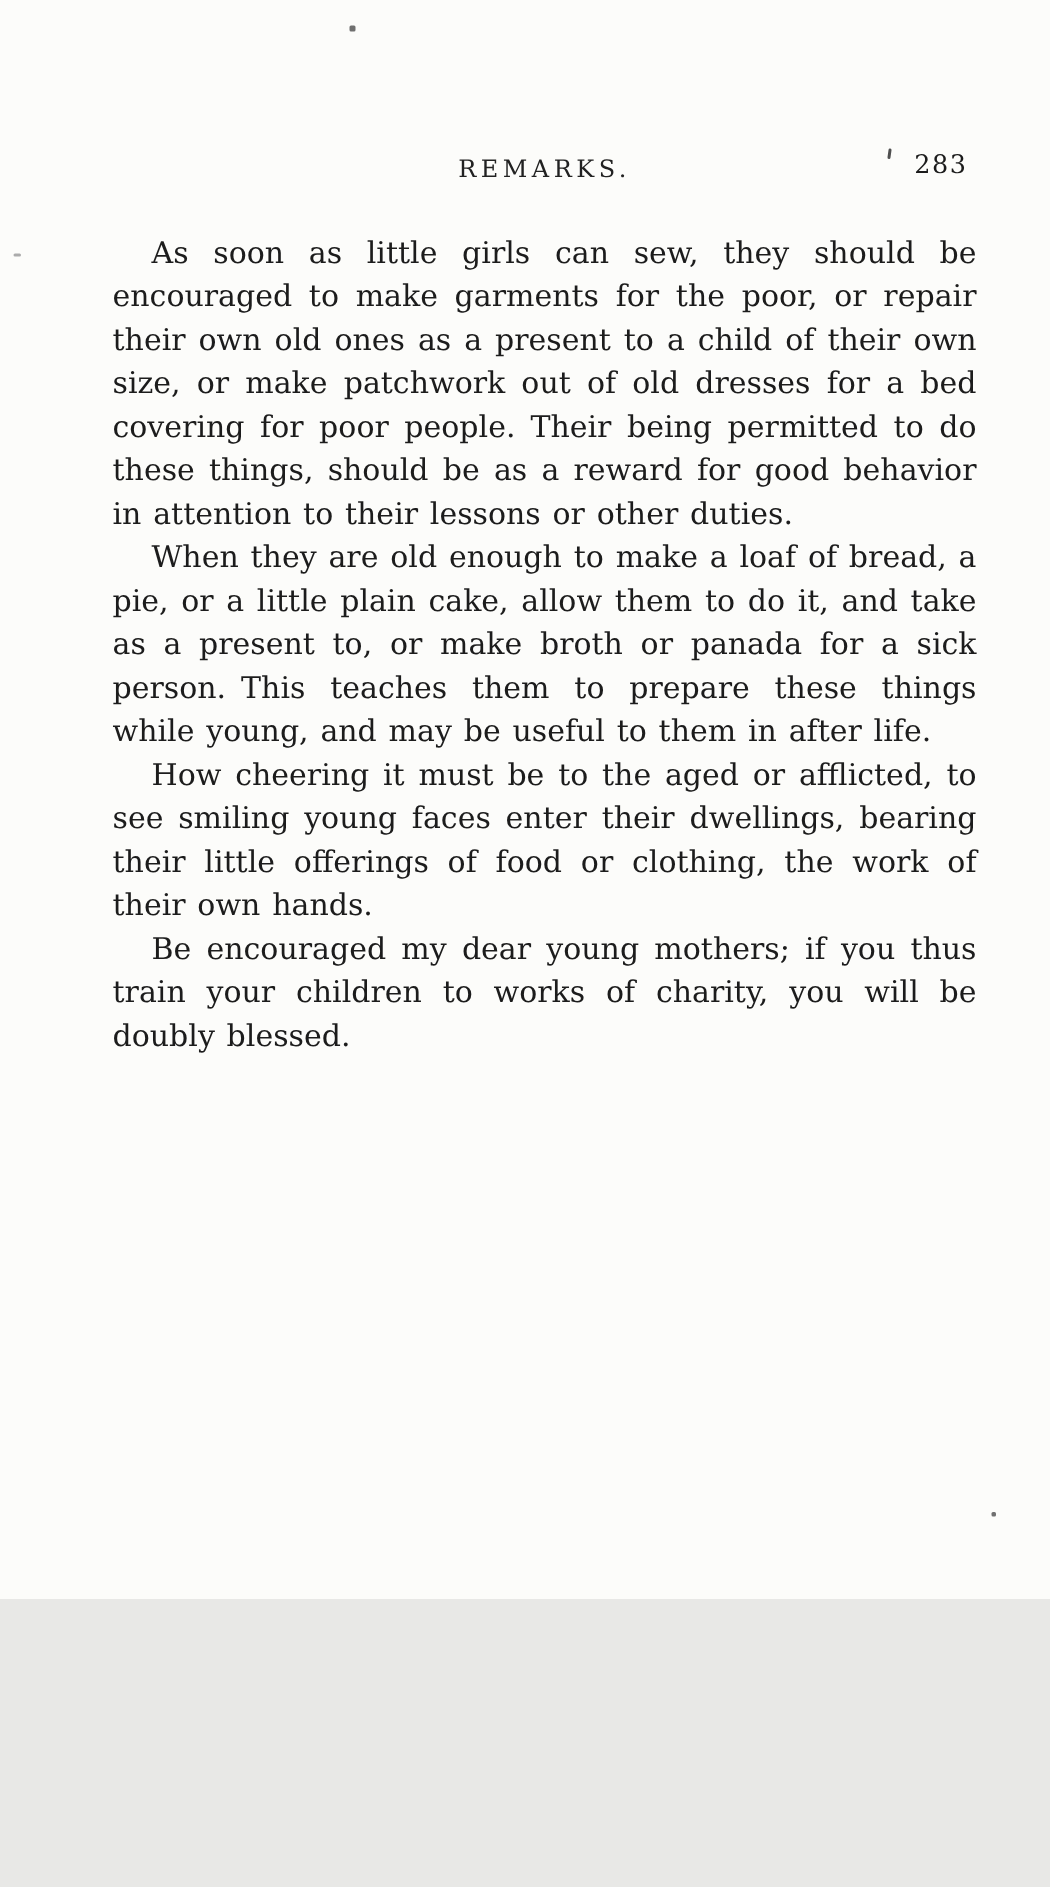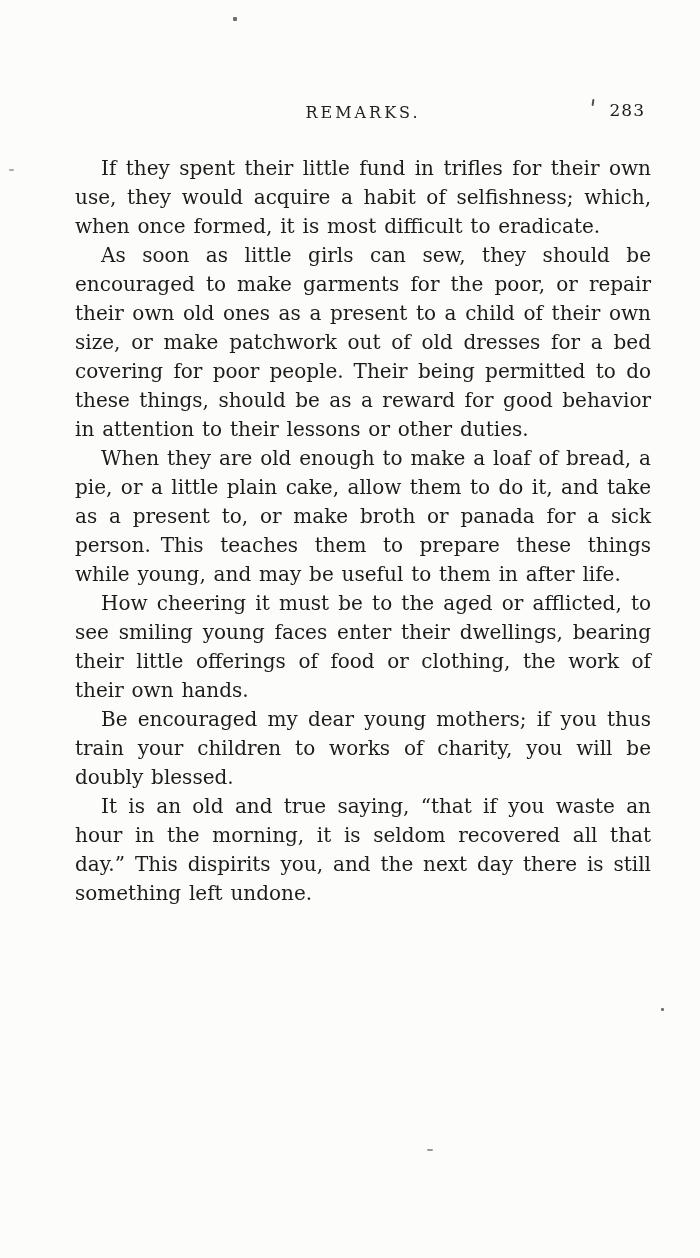--- a/index.html
+++ b/index.html
@@ -3,21 +3,21 @@
 <meta charset="utf-8">
 <style>
   html, body {
     margin: 0;
     padding: 0;
     background: #e8e8e6;
   }
   .page {
     position: relative;
     width: 700px;
-    height: 1258px;
+    height: 1066px;
     background: #fcfcfa;
     overflow: hidden;
     font-family: "DejaVu Serif", "Liberation Serif", serif;
     color: #1c1c1c;
   }
   .sheet {
     position: absolute;
     left: 75px;
     top: 100px;
     width: 576px;
@@ -87,24 +87,22 @@
   <span class="artifact dash-left"></span>
 
   <div class="sheet">
 
     <header class="running-head">
       <span class="running-title">REMARKS.</span>
       <span class="page-number">283</span>
     </header>
 
     <main class="text-block">
-      <p class="body-para">If they spent their little fund in trifles for their own use, they would acquire a habit of selfishness; which, when once formed, it is most difficult to eradicate.</p>
       <p class="body-para">As soon as little girls can sew, they should be encouraged to make garments for the poor, or repair their own old ones as a present to a child of their own size, or make patchwork out of old dresses for a bed covering for poor people. Their being permitted to do these things, should be as a reward for good behavior in attention to their lessons or other duties.</p>
       <p class="body-para">When they are old enough to make a loaf of bread, a pie, or a little plain cake, allow them to do it, and take as a present to, or make broth or panada for a sick person. This teaches them to prepare these things while young, and may be useful to them in after life.</p>
       <p class="body-para">How cheering it must be to the aged or afflicted, to see smiling young faces enter their dwellings, bearing their little offerings of food or clothing, the work of their own hands.</p>
       <p class="body-para">Be encouraged my dear young mothers; if you thus train your children to works of charity, you will be doubly blessed.</p>
 
 
-      <p class="body-para">It is an old and true saying, “that if you waste an hour in the morning, it is seldom recovered all that day.” This dispirits you, and the next day there is still something left undone.</p>
     </main>
 
   </div>
 </div>
 
 </body></html>

